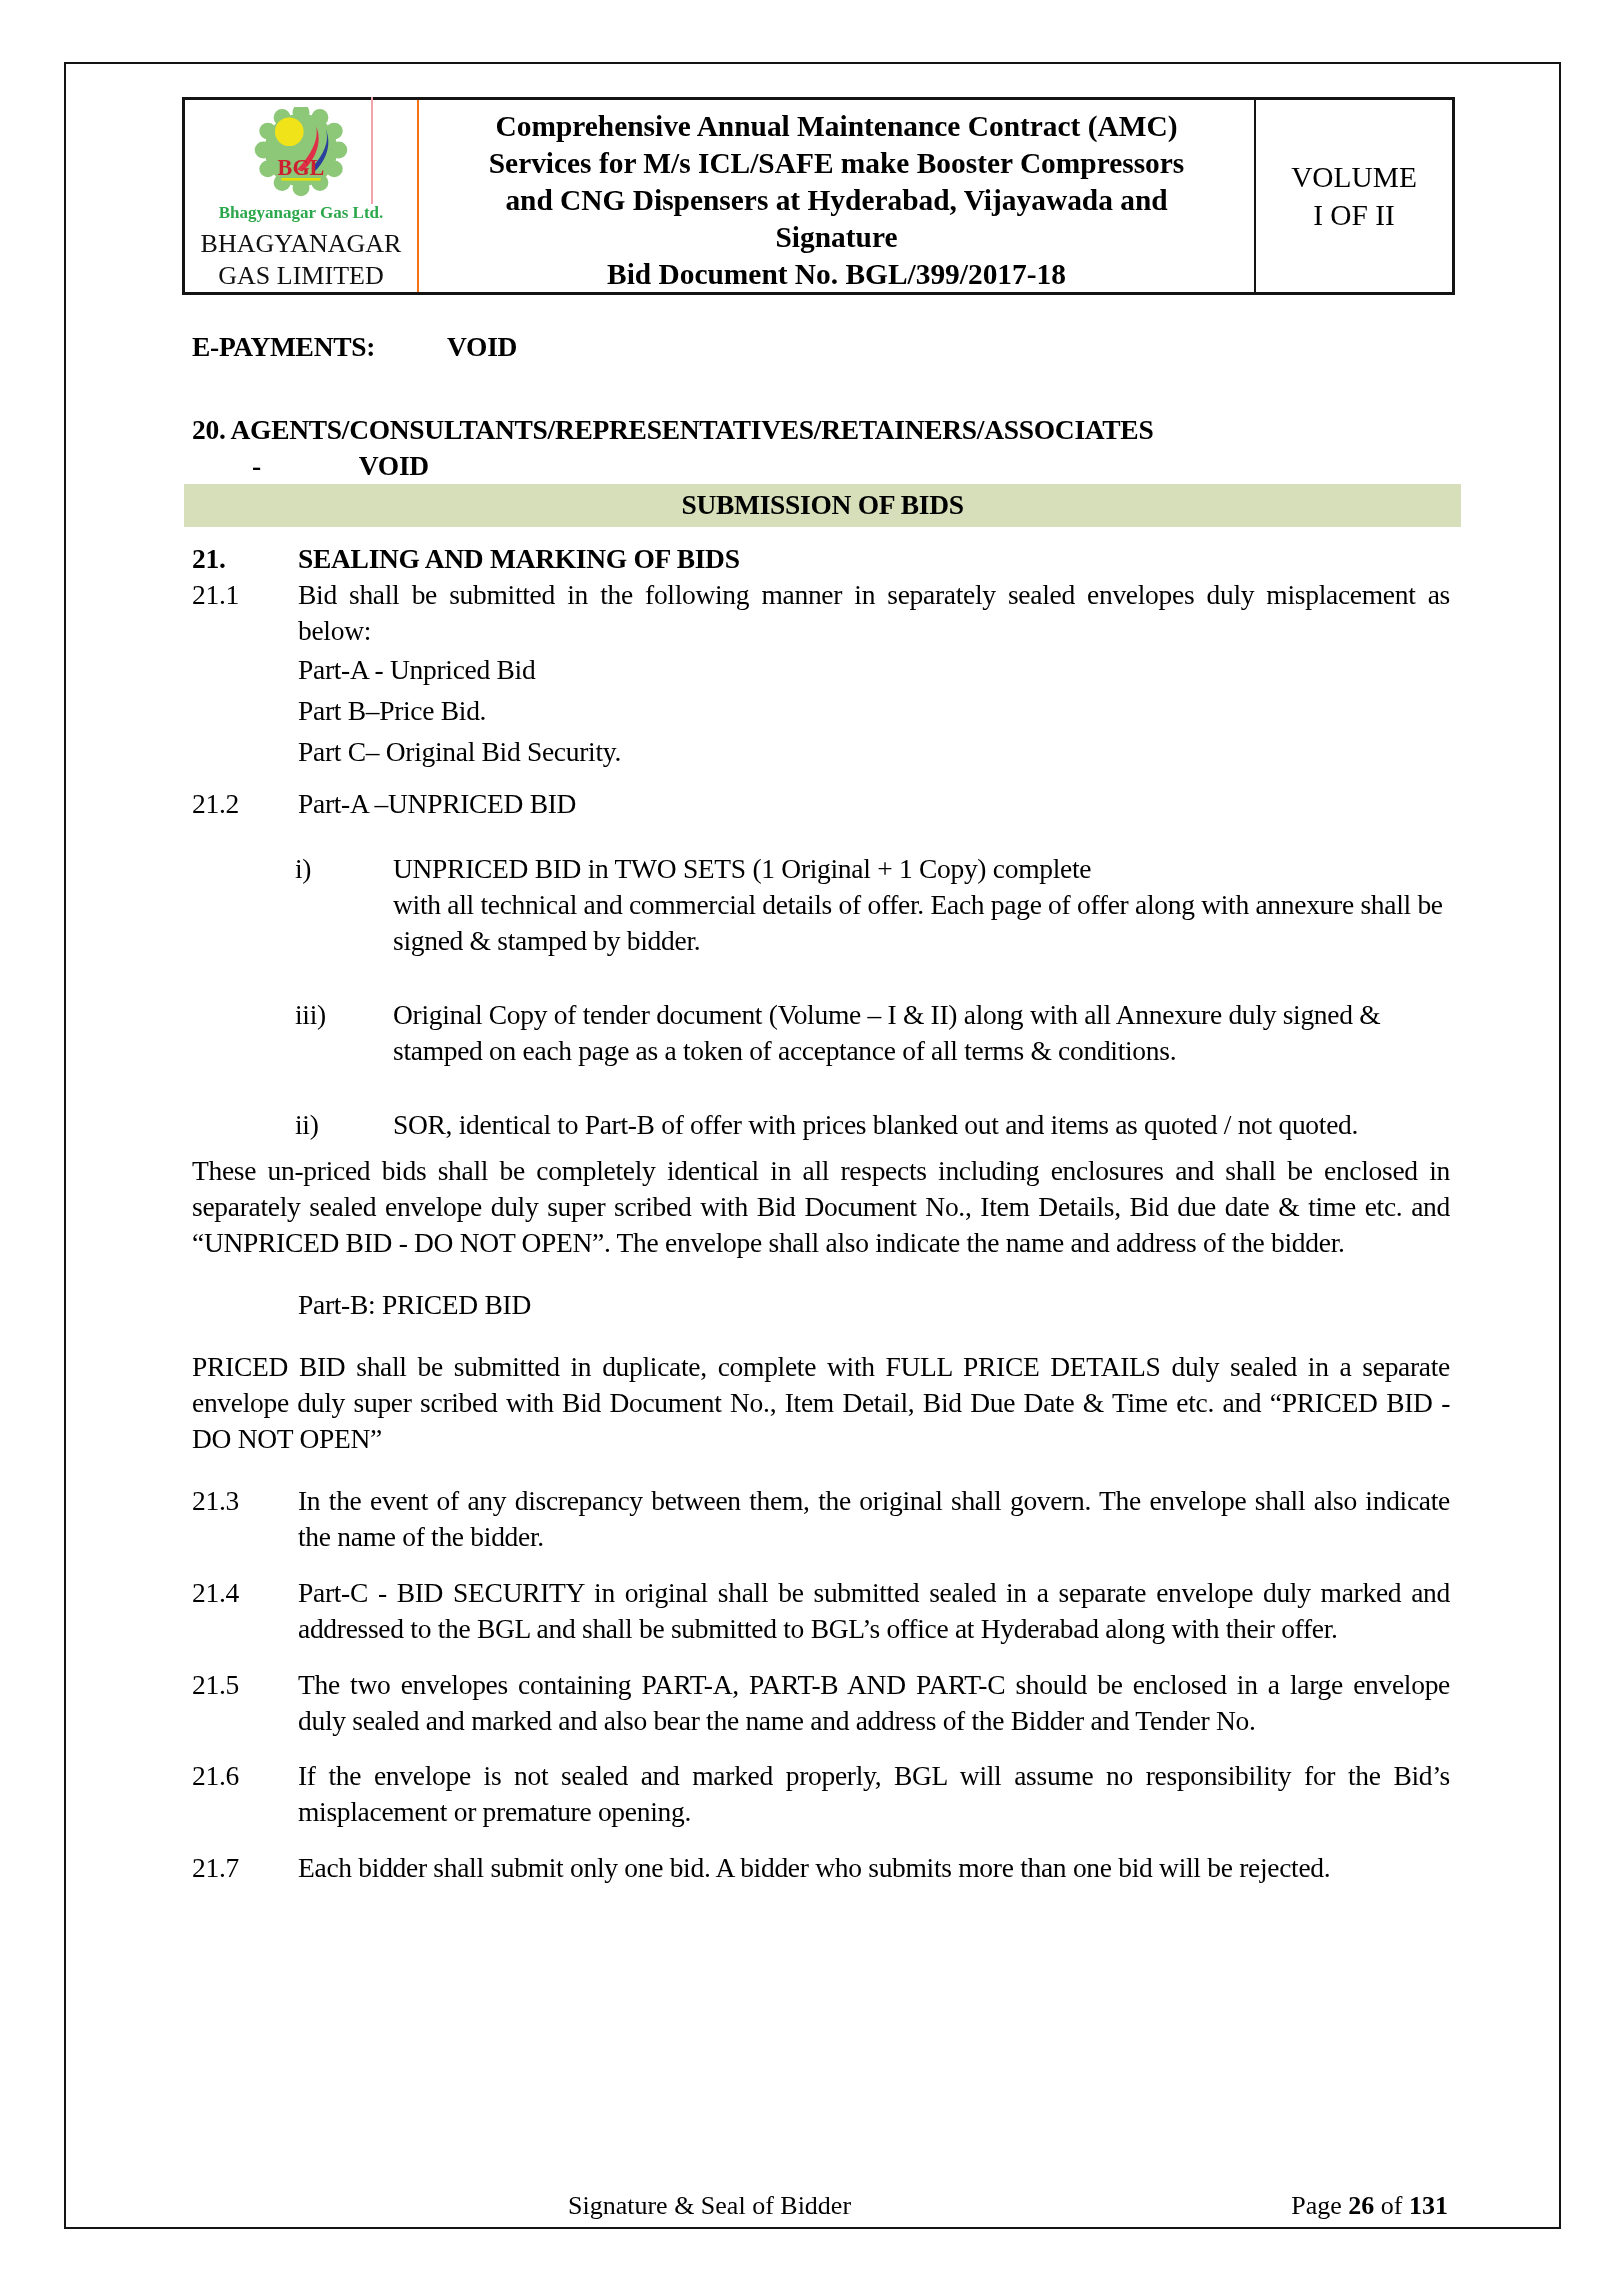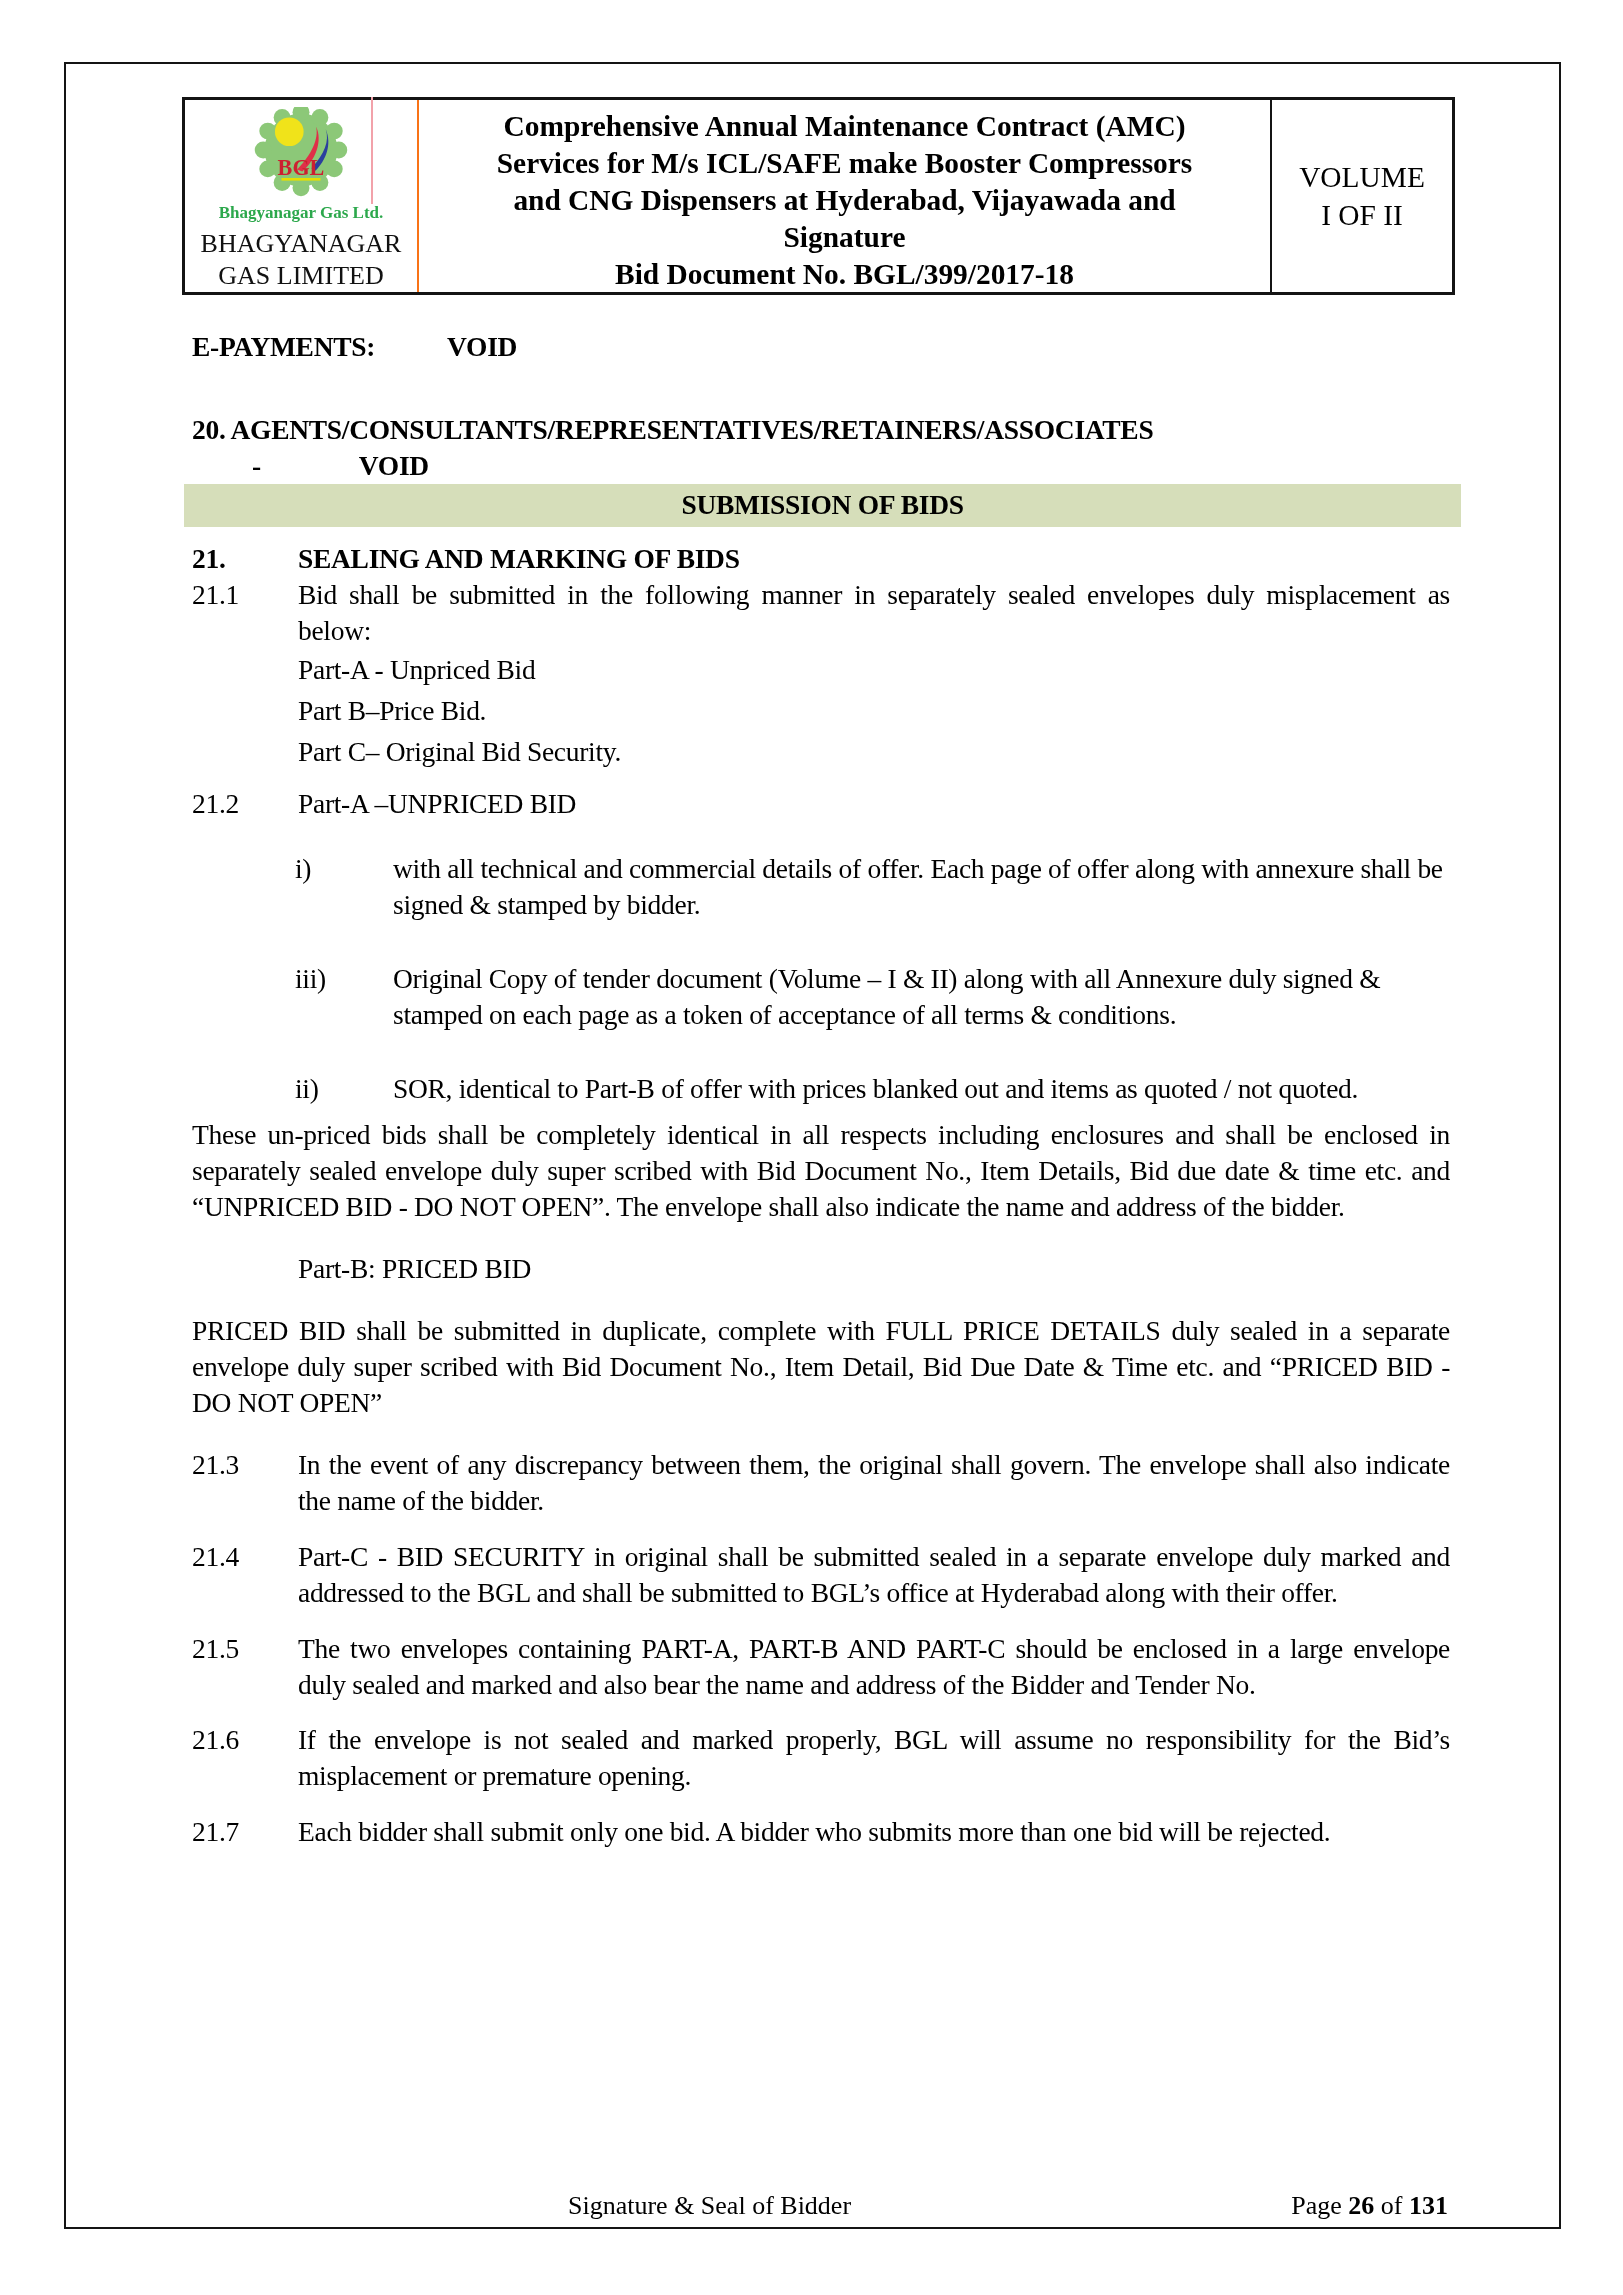--- a/index.html
+++ b/index.html
@@ -14,21 +14,21 @@
   .cell { box-sizing:border-box; }
   .logo-cell { width:234px; border-right:2px solid #f97316; position:relative;
                text-align:center; padding-top:6.5px; }
   .pink-line { position:absolute; left:186px; top:-2.6px; width:2px; height:107px; background:#f2a2aa; }
   .logo-svg { display:block; margin:0 auto; }
   .logo-caption { font-size:17px; line-height:18.3px; color:#2fa04c; color:#2ca84c;
                   font-weight:bold; margin-top:-1.3px; }
   .company { font-size:26px; line-height:32px; margin-top:5.2px; color:#111; }
   .title-cell { flex:1; border-right:2px solid #141414; text-align:center;
                 font-weight:bold; font-size:29.4px; line-height:37px; padding-top:7.9px; }
-  .volume-cell { width:180px; display:flex; flex-direction:column; align-items:center;
+  .volume-cell { width:196px; display:flex; flex-direction:column; align-items:center;
                  justify-content:center; font-size:29.4px; line-height:38px; }
 
   
   .body-col { position:absolute; left:192px; top:329px; width:1258px;
               font-size:27.5px; line-height:36px; letter-spacing:-0.3px; }
   .b { font-weight:bold; }
   .ep-gap { display:inline-block; width:72px; }
   .void-line { padding-left:60px; }
   .void-line .vgap { display:inline-block; width:98px; }
   .banner { background:#d6deba; font-weight:bold; text-align:center;
@@ -127,20 +127,21 @@
     <div class="part-line">Part B–Price Bid.</div>
     <div class="part-line">Part C– Original Bid Security.</div>
 
     <div class="item noj" style="margin-top:14px;">
       <span class="num">21.2</span>
       <span>Part-A –UNPRICED BID</span>
     </div>
 
     <div class="sub" style="margin-top:29px;">
       <span class="lbl">i)</span>
+      <div>UNPRICED BID in TWO SETS (1 Original + 1 Copy) complete</div>
       <div>with all technical and commercial details of offer. Each page of offer along with annexure shall be signed &amp; stamped by bidder.</div>
     </div>
 
     <div class="sub" style="margin-top:38px;">
       <span class="lbl">iii)</span>
       <div>Original Copy of tender document (Volume – I &amp; II) along with all Annexure duly signed &amp; stamped on each page as a token of acceptance of all terms &amp; conditions.</div>
     </div>
 
     <div class="sub" style="margin-top:38px;">
       <span class="lbl">ii)</span>

